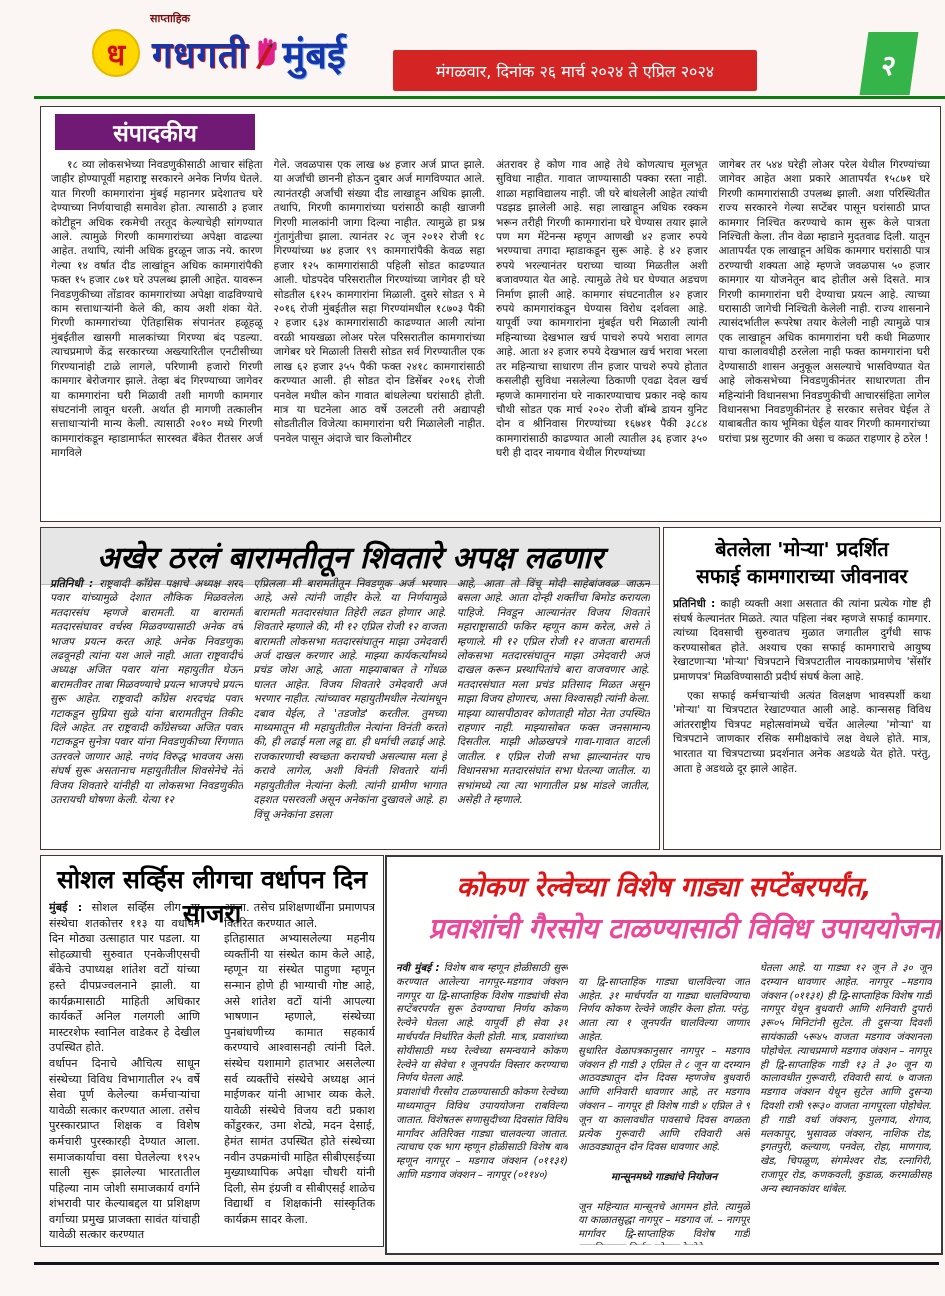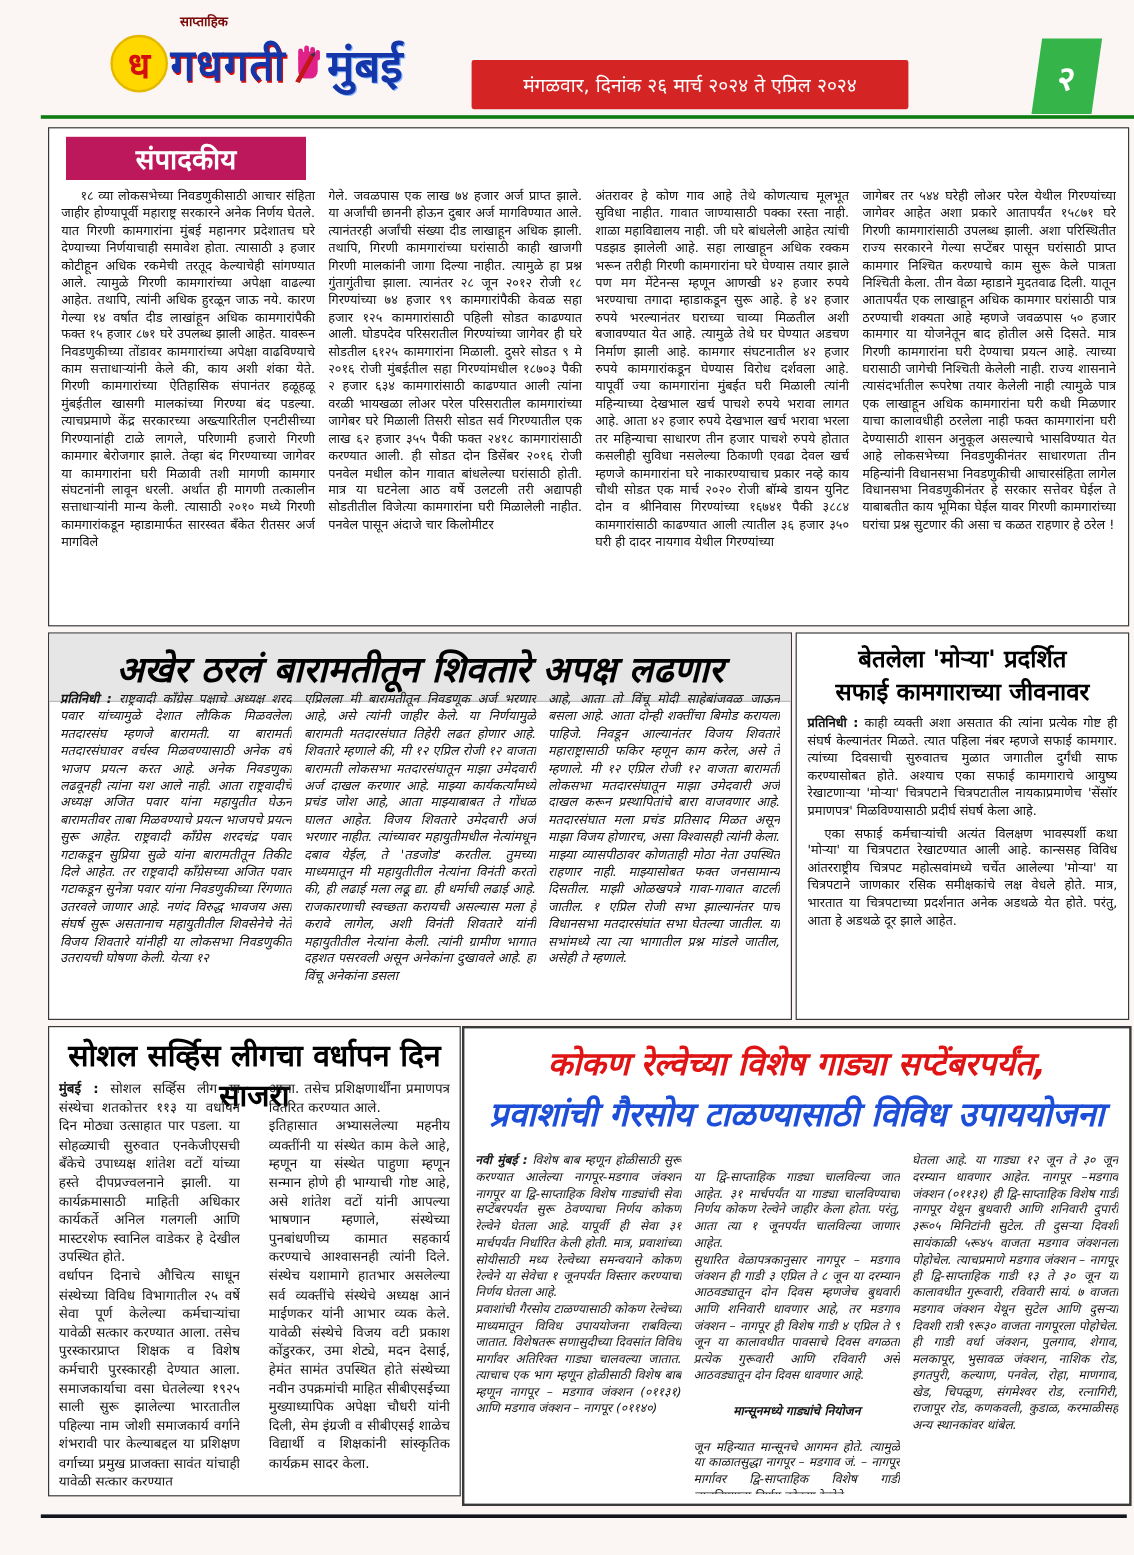--- a/index.html
+++ b/index.html
@@ -13,21 +13,21 @@
   
   .masthead{left:92px;top:10px;width:300px;height:85px;}
   .weekly{font-size:11px;font-weight:bold;color:#7a0b0b;margin-left:58px;}
   .logo-line{display:flex;align-items:center;margin-top:2px;}
   .logo-dha{
     display:inline-flex;align-items:center;justify-content:center;
     width:44px;height:44px;border-radius:50%;
     background:#ffd800;color:#d40f0f;font-size:30px;font-weight:800;
     border:2px solid #e5b800;
   }
-  .logo-gadh{font-size:36px;font-weight:800;color:#1536a8;text-shadow:1px 1px 0 #d40f0f;letter-spacing:1px;margin-left:2px;}
+  .logo-gadh{font-size:36px;font-weight:800;color:#1536a8;text-shadow:1px 1px 0 #d40f0f;letter-spacing:1px;margin-left:12px;}
   .fist{width:30px;height:46px;margin:0 2px;}
   .logo-mum{font-size:38px;font-weight:800;color:#1536a8;text-shadow:1px 1px 0 #7fb3ff;}
   .date-banner{
     left:393px;top:50px;width:364px;height:41px;background:#d42424;
     display:flex;align-items:center;justify-content:center;
     color:#fff;font-size:16px;font-weight:normal;border-radius:2px;
   }
   .pagenum{
     left:864px;top:32px;width:50px;height:63px;background:#35b44a;
     transform:skewX(-8deg);
@@ -37,21 +37,21 @@
   .green-rule{left:34px;top:96px;width:911px;height:3px;background:#0d7d12;}
   
   .artbox{border:1px solid #3a3a3a;background:#fff;overflow:hidden;}
   .box-editorial{left:40px;top:106px;width:899px;height:414px;}
   .box-baramati{left:40px;top:527px;width:618px;height:321px;font-style:italic;}
   .box-morya{left:663px;top:527px;width:276px;height:321px;}
   .box-social{left:40px;top:855px;width:342px;height:390px;}
   .box-konkan{left:385px;top:855px;width:554px;height:396px;border-width:2px;font-style:italic;}
   
   .ed-tag{
-    position:absolute;left:14px;top:7px;width:200px;height:36px;background:#be185d;
+    position:absolute;left:14px;top:7px;width:200px;height:36px;background:#701a75;
     display:flex;align-items:center;justify-content:center;
     color:#fff;font-size:23px;font-weight:800;
   }
   .ed-headline{
     position:absolute;left:228px;top:2px;width:660px;text-align:center;
     font-size:36px;font-weight:800;color:#000;letter-spacing:0.5px;
   }
   .ed-cols{position:absolute;left:10px;top:50px;width:879px;height:358px;display:flex;gap:11px;}
   .col{flex:1;text-align:justify;font-size:10.6px;line-height:14.4px;color:#141414;white-space:pre-line;overflow:hidden;}
   .indent{text-indent:16px;}
@@ -67,21 +67,21 @@
   .morya-head{margin:8px 6px 4px 6px;text-align:center;font-size:20px;font-weight:800;line-height:27px;color:#000;}
   .morya-body{margin:6px 9px;text-align:justify;font-size:10.6px;line-height:14.6px;}
   .morya-body p{margin:0 0 4px 0;}
   .morya-body .p2{text-indent:14px;}
   
   .soc-head{margin-top:5px;text-align:center;font-size:25px;font-weight:800;color:#000;}
   .soc-cols{position:absolute;left:8px;top:44px;width:326px;height:338px;display:flex;gap:24px;}
   .soc-cols .col{font-size:11.2px;line-height:15.6px;}
   
   .kr-head1{margin-top:10px;text-align:center;font-size:27px;font-weight:800;color:#e01414;}
-  .kr-head2{margin-top:4px;text-align:center;font-size:28px;font-weight:800;color:#1d4ed8;}
+  .kr-head2{margin-top:4px;text-align:right;font-size:28px;font-weight:800;color:#ec4899;}
   .kr-cols{position:absolute;left:9px;top:104px;width:536px;height:284px;display:flex;gap:10px;}
   .kr-cols .col{font-size:10.2px;line-height:13.8px;}
   .kr-subhead{font-weight:800;text-align:center;white-space:normal;margin:2px 0;}
   .footer-rule{left:34px;top:1262px;width:905px;height:3px;background:#14141f;}
 </style>
 </head>
 <body>
 
 <div class="abs masthead">
   <div class="weekly">साप्ताहिक</div>

